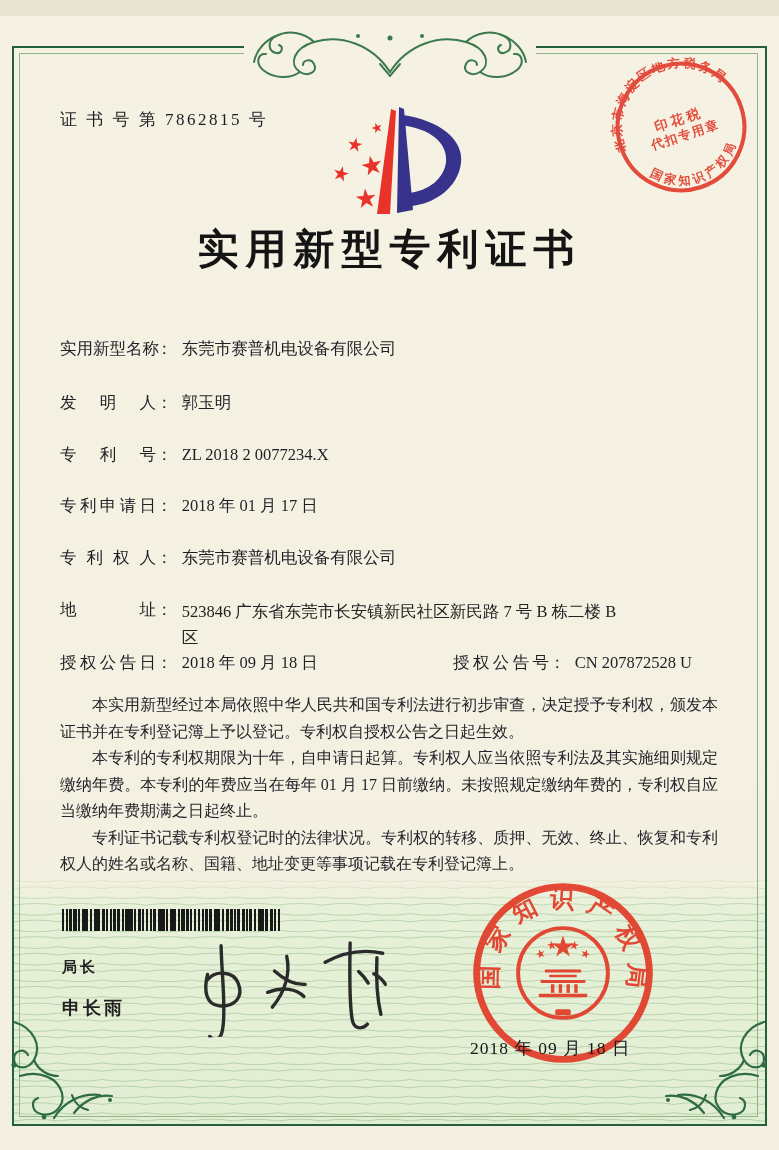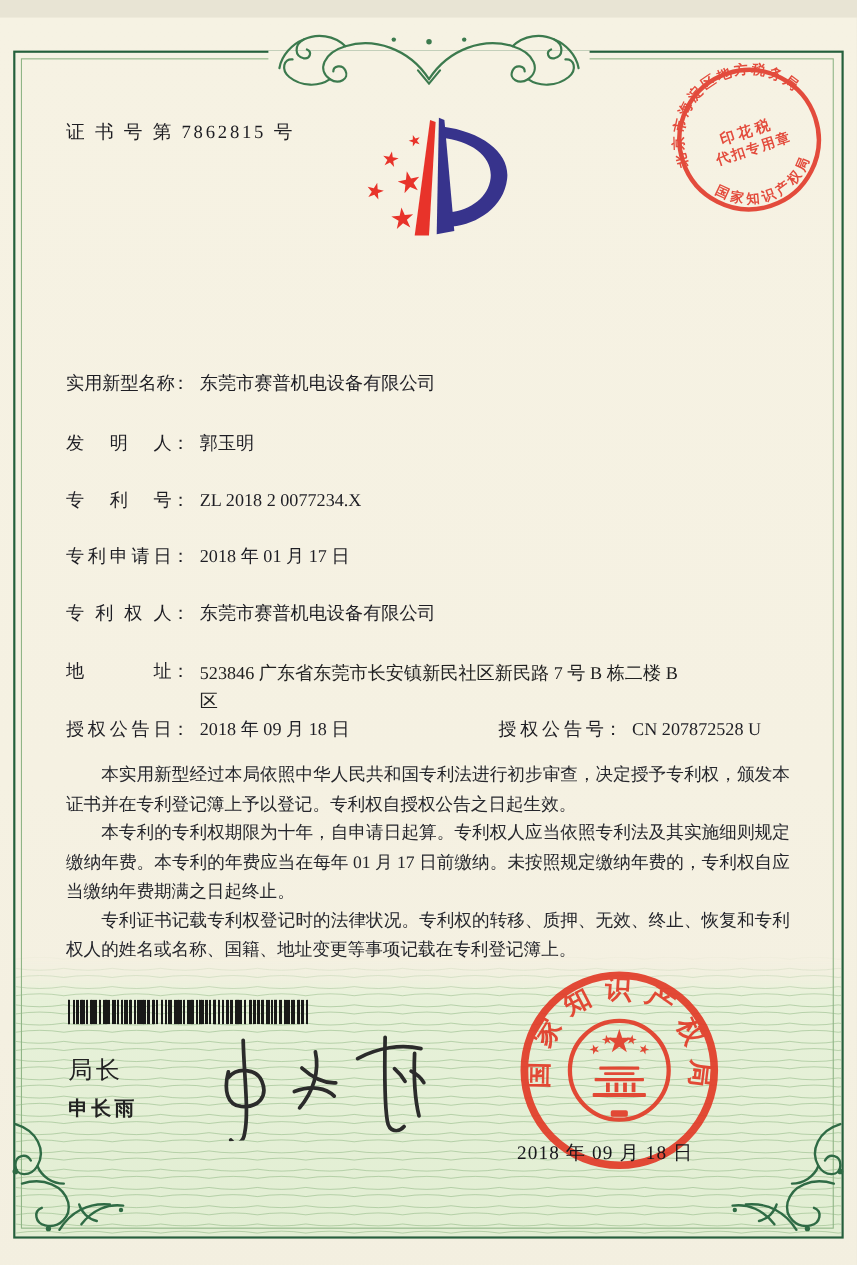--- a/index.html
+++ b/index.html
@@ -39,22 +39,22 @@
   .sub{position:absolute;left:393px;top:0;white-space:nowrap;}
   .paras{position:absolute;left:60px;top:676px;width:658px;z-index:3;font-size:16px;
        line-height:26.5px;text-align:justify;color:#25262c;}
   .paras p{margin:0;text-indent:2em;}
   .barcode{position:absolute;left:62px;top:893px;width:218px;height:22px;z-index:3;
        background-image:
         repeating-linear-gradient(90deg,#181818 0 2px,transparent 2px 4px),
         repeating-linear-gradient(90deg,#181818 0 1px,transparent 1px 7px),
         repeating-linear-gradient(90deg,#181818 0 2px,transparent 2px 11px),
         repeating-linear-gradient(90deg,#181818 0 1px,transparent 1px 17px);}
-  .director-title{position:absolute;left:62px;top:942px;font-size:22px;letter-spacing:3px;
-       font-family:"Liberation Sans","DejaVu Sans",sans-serif;font-weight:400;color:#222;z-index:3;}
+  .director-title{position:absolute;left:62px;top:942px;font-size:15px;letter-spacing:3px;
+       font-family:"Liberation Sans","DejaVu Sans",sans-serif;font-weight:700;color:#222;z-index:3;}
   .director-name{position:absolute;left:62px;top:980px;font-size:18px;letter-spacing:3px;
        font-family:"Liberation Sans","DejaVu Sans",sans-serif;font-weight:700;color:#222;z-index:3;}
   .signature{position:absolute;left:168px;top:912px;transform:rotate(-3deg);z-index:3;}
   .seal{position:absolute;left:468px;top:862px;z-index:2;opacity:.92;}
   .seal-date{position:absolute;left:470px;top:1020px;font-size:17.5px;letter-spacing:1px;
        color:#17171c;z-index:3;white-space:nowrap;}
   .footer{position:absolute;left:0;width:779px;top:1074px;text-align:center;font-size:14.5px;
        color:#26262c;z-index:3;letter-spacing:1px;}
 </style>
 </head>
@@ -168,20 +168,21 @@
       <use href="#star5" transform="translate(43,74) scale(0.8) rotate(14)"></use>
       <use href="#star5" transform="translate(68,99) scale(1.05) rotate(-6)"></use>
       <polygon points="93,9 98,11 92,114 79,114"></polygon>
     </g>
     <g fill="#37338c">
       <polygon points="101,7 106,9 115,110 99,113"></polygon>
       <path d="M104,15 C142,20 166,40 163,63 C160,88 136,104 113,106 L111,93 C130,91 146,79 148,62 C150,43 132,28 102,25 Z"></path>
     </g>
   </svg>
 
+  <div class="title">实用新型专利证书</div>
 
   <svg class="tax-stamp" width="138" height="138" viewBox="-85 -85 170 170">
     <defs>
       <path id="arcTop" d="M -72.9 12.8 A 74 74 0 1 1 72.9 12.8"></path>
       <path id="arcBot" d="M -58.1 40.7 A 71 71 0 0 0 58.1 40.7"></path>
     </defs>
     <circle r="78" fill="none" stroke="#e13526" stroke-width="5"></circle>
     <text font-size="15.5" fill="#e13526" letter-spacing="3" font-family="'Liberation Serif',serif" font-weight="600">
       <textPath href="#arcTop" startOffset="6">北京市海淀区地方税务局</textPath>
     </text>

